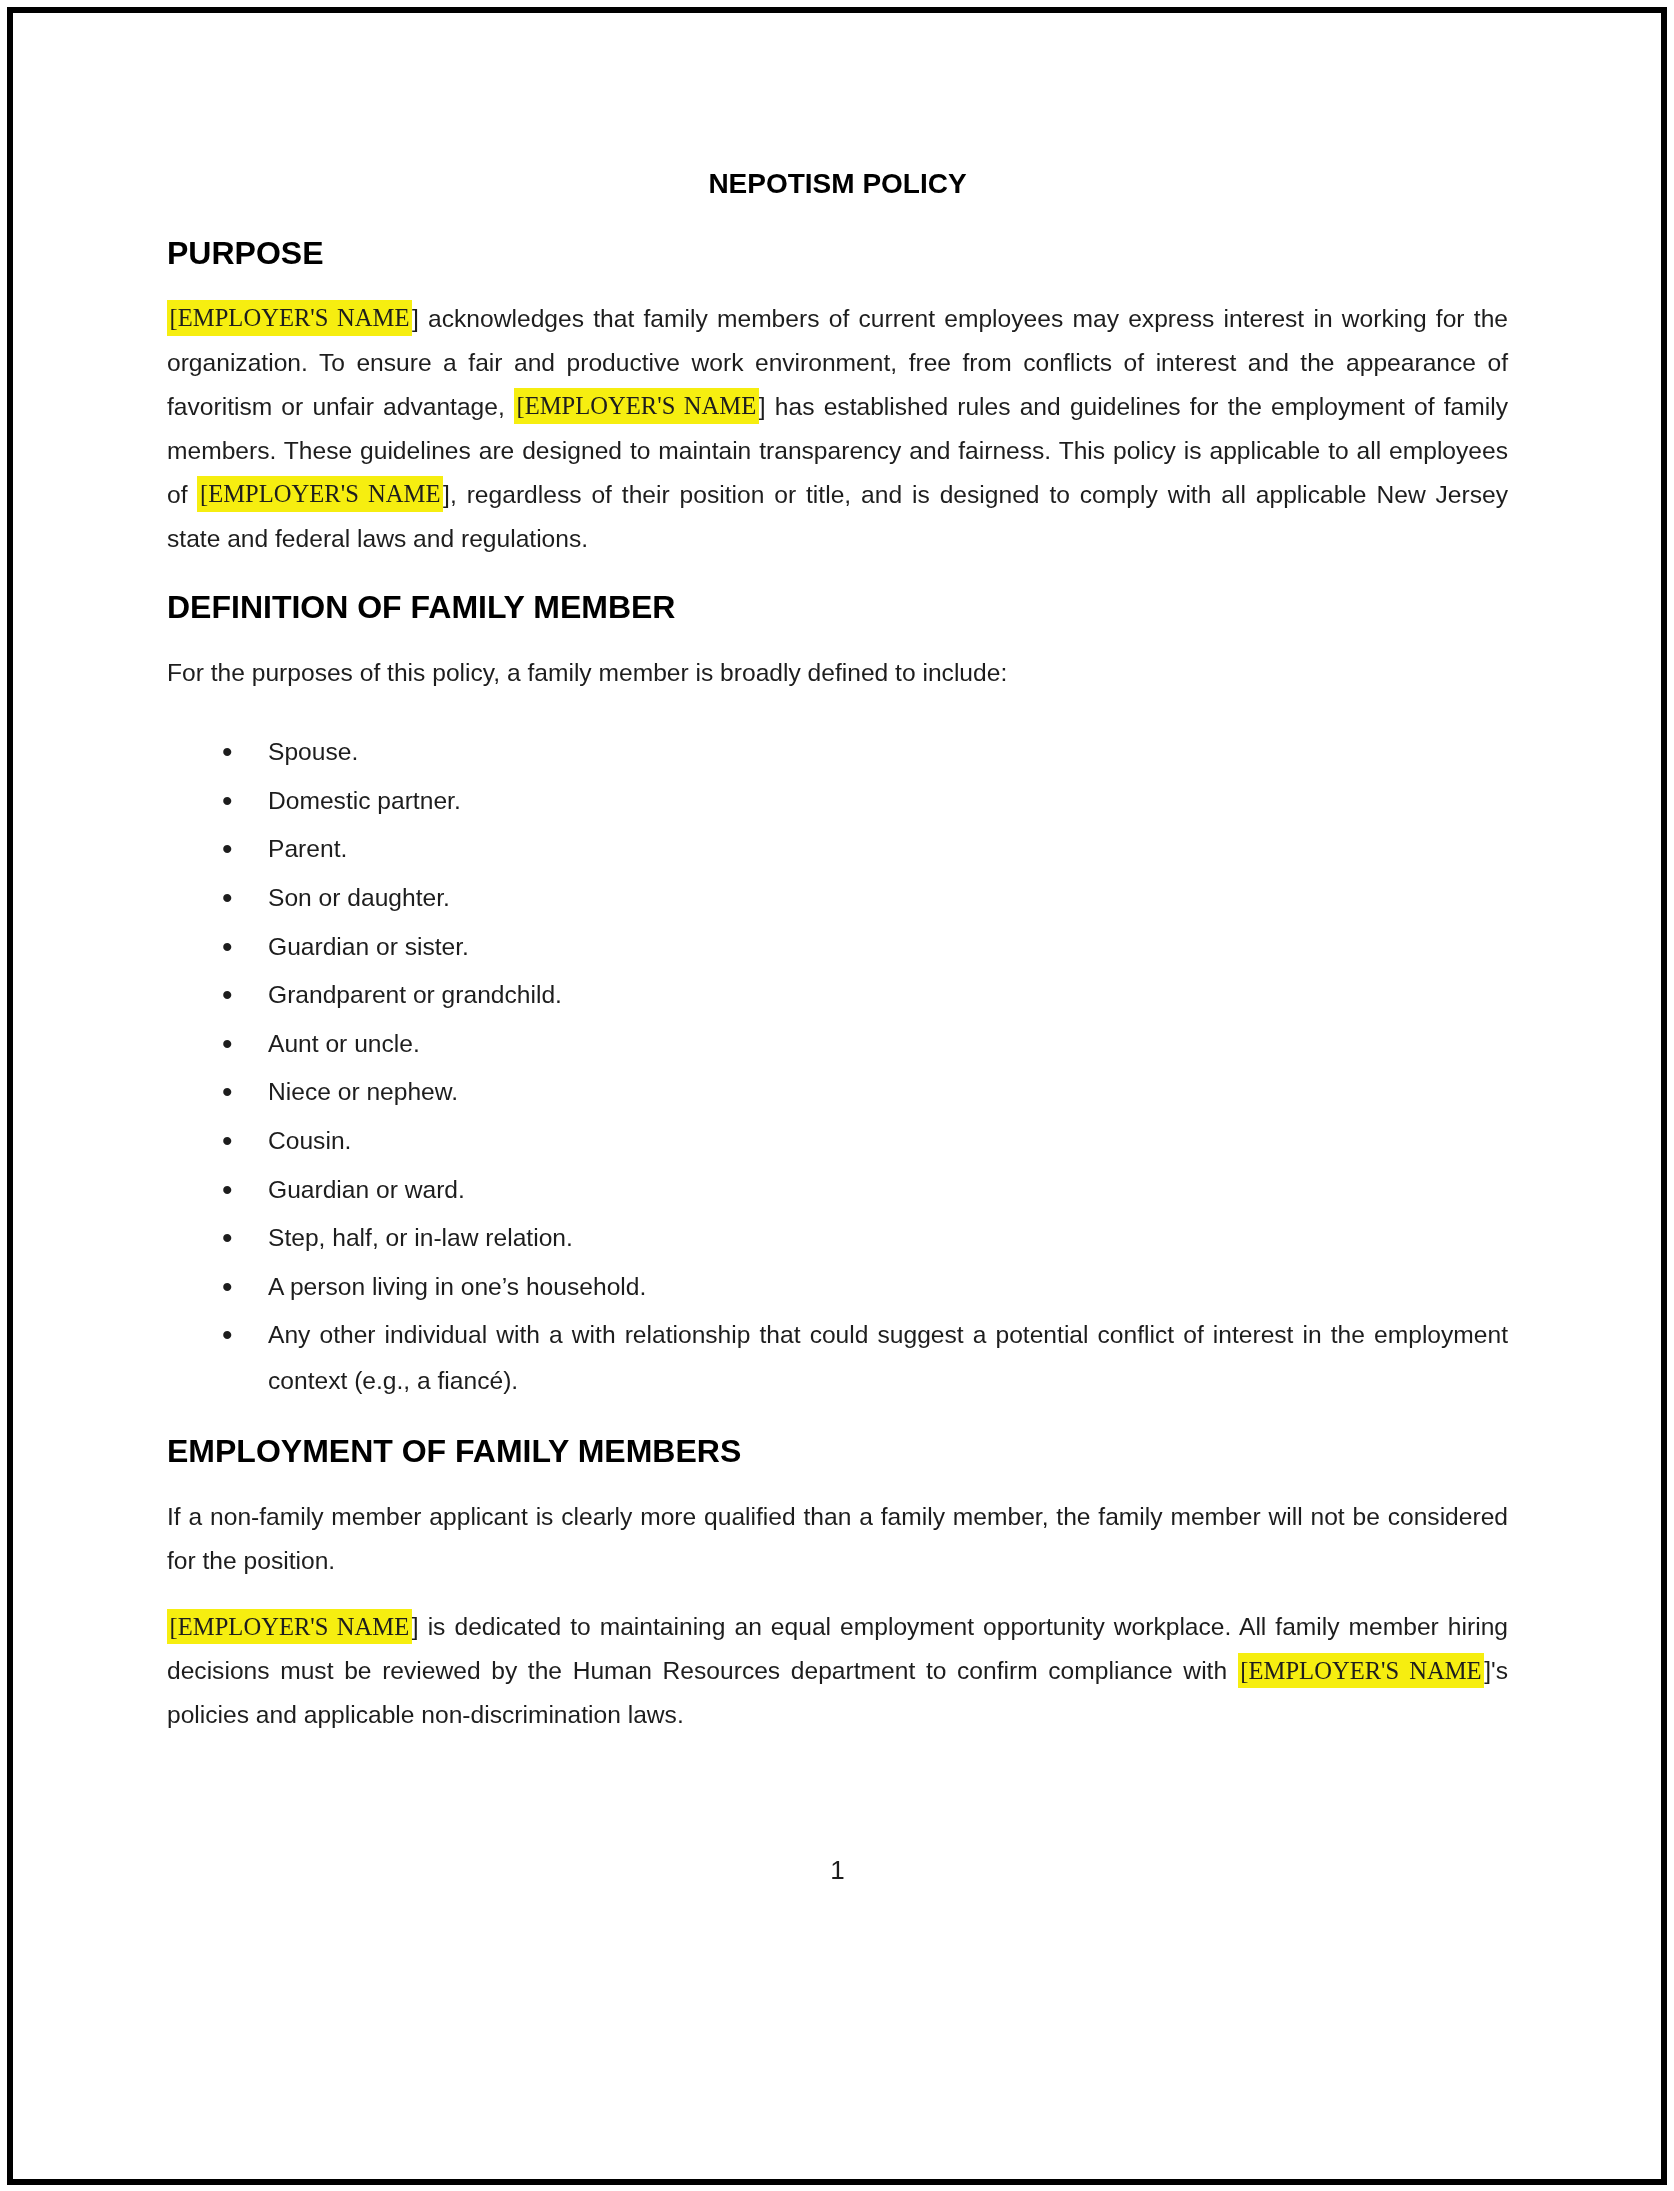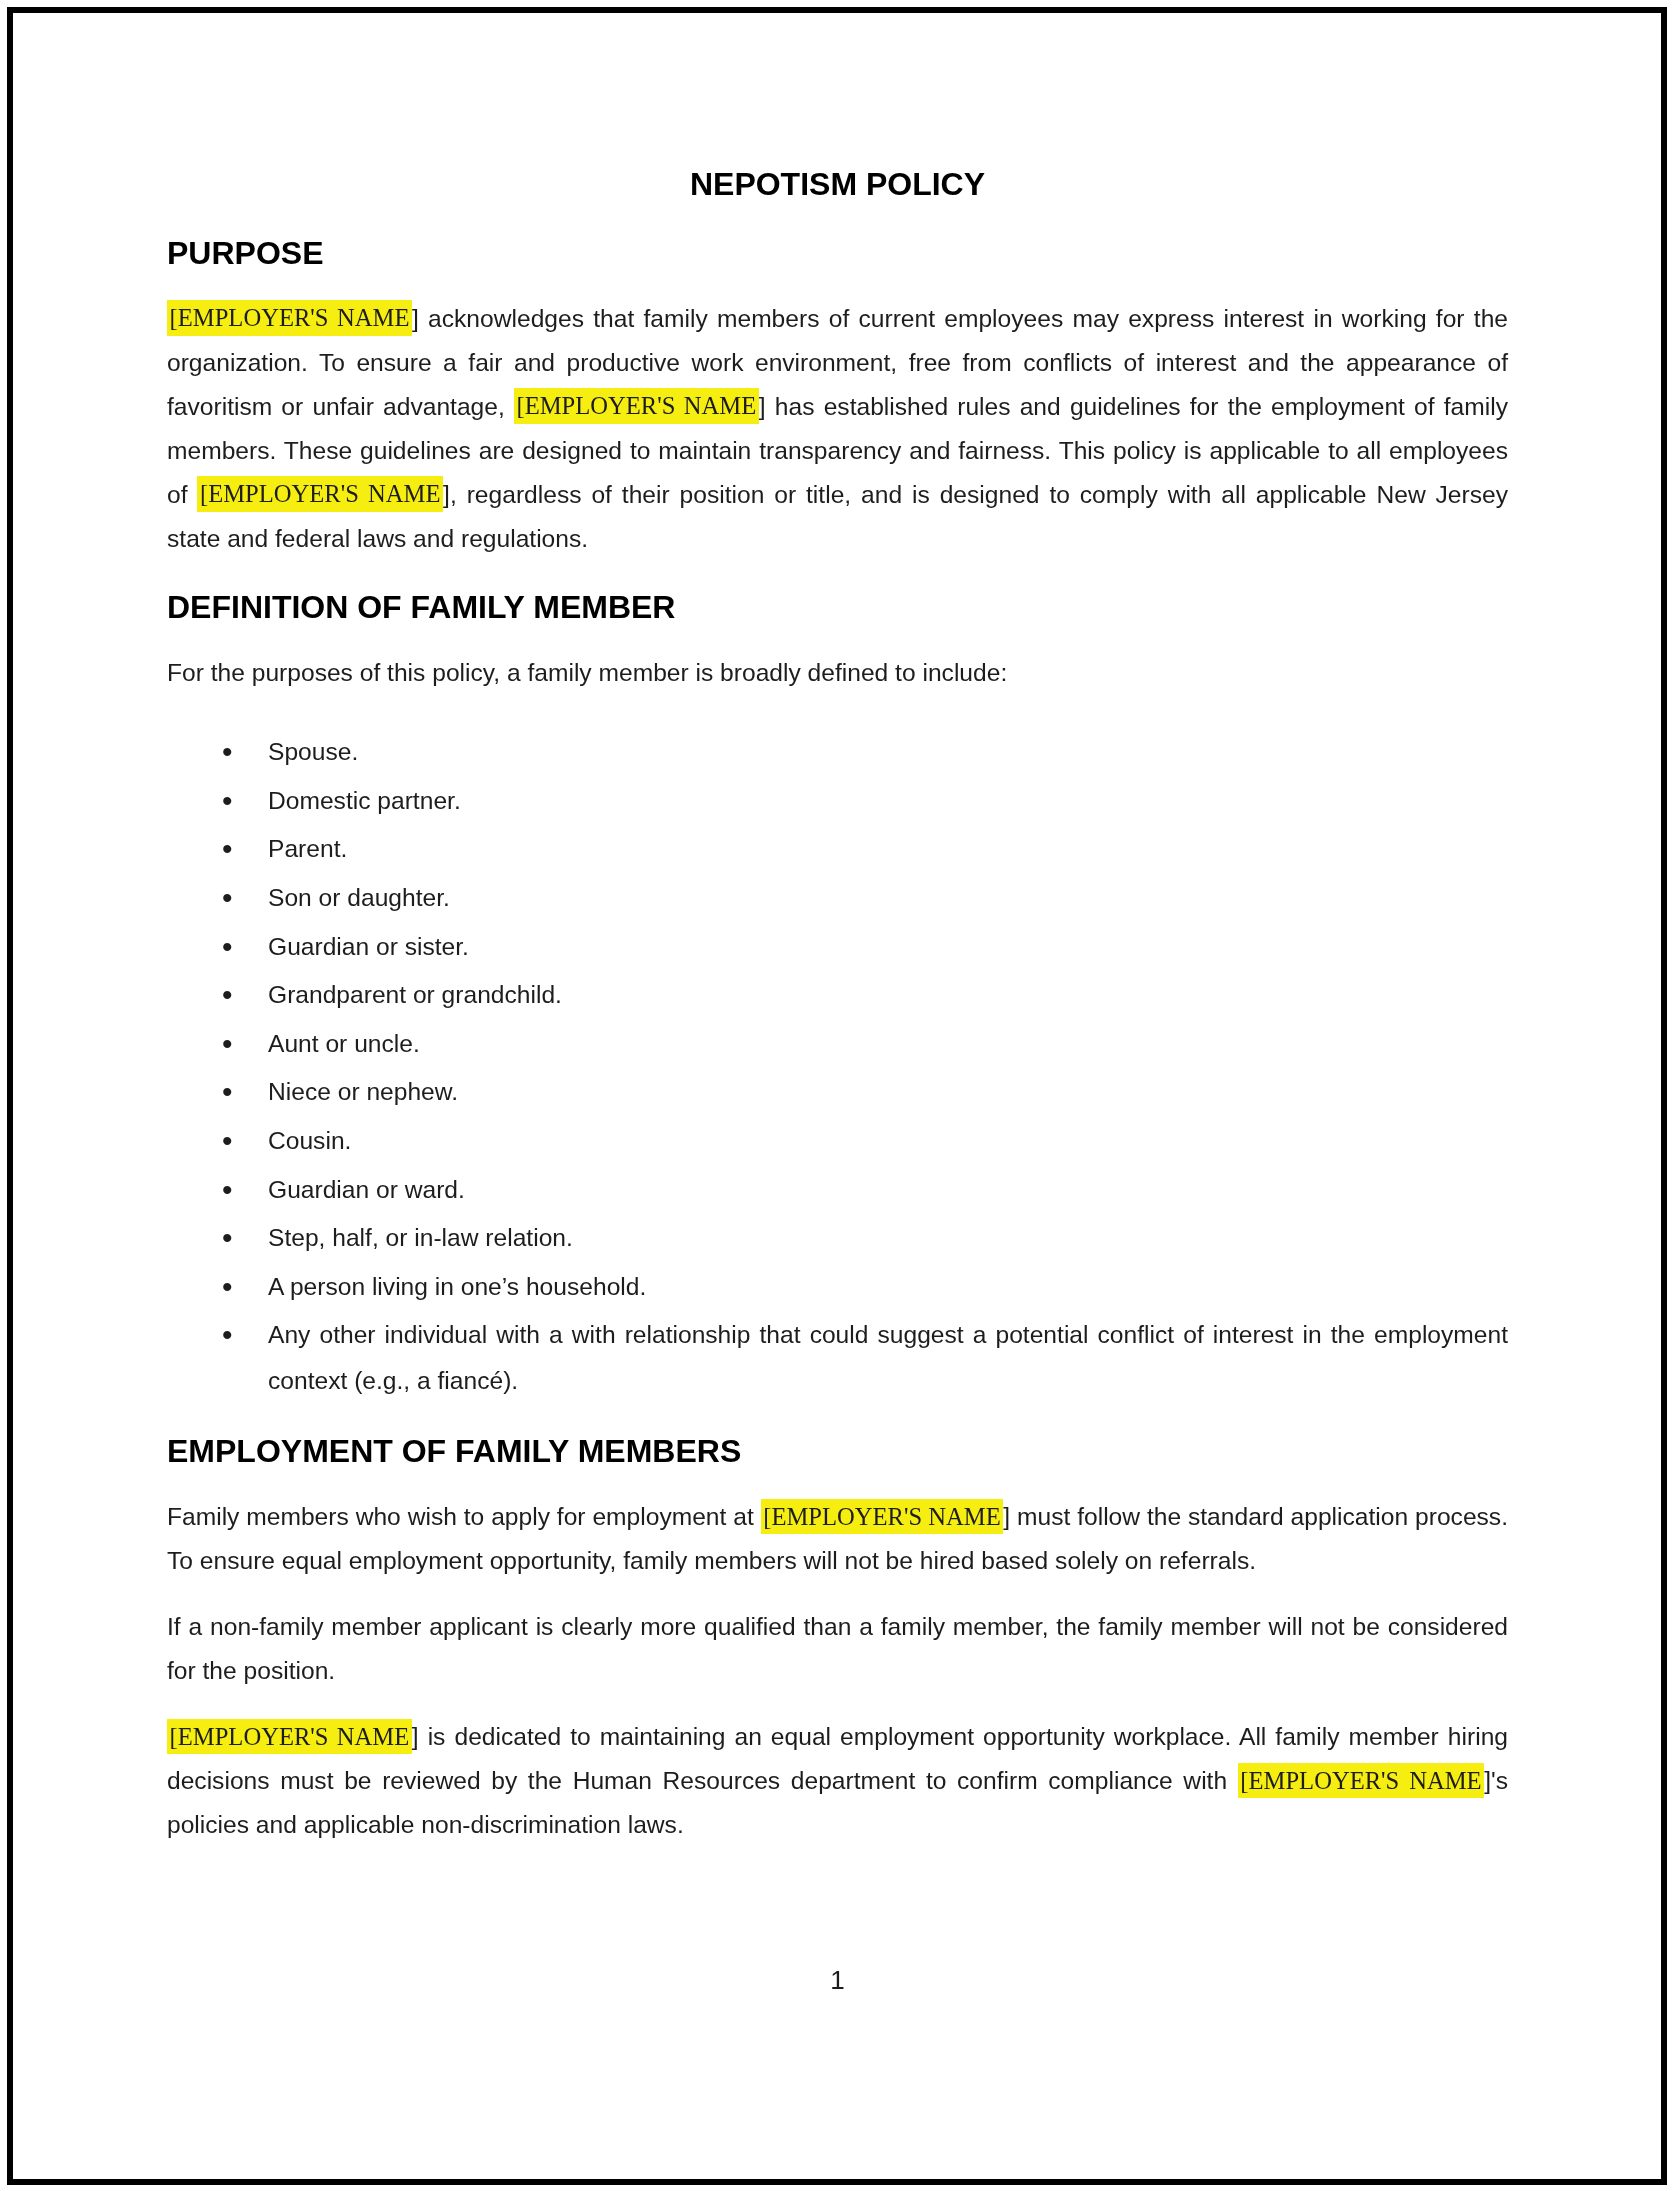--- a/index.html
+++ b/index.html
@@ -18,21 +18,21 @@
   }
   .doc{
     position:absolute; left:167px; top:0;
     width:1341px;
     padding-top:162px;
     font-size:24.6px; line-height:44px;
   }
   .doc-title{
     margin:0;
     text-align:center;
-    font-size:32px; font-weight:700; color:#000;
+    font-size:28px; font-weight:700; color:#000;
     line-height:44px;
   }
   .section-heading{
     margin:24.6px 0 22px 0;
     font-size:32px; font-weight:700; color:#000;
     line-height:44px;
     text-align:left;
   }
   .para{
     margin:22px 0;
@@ -97,21 +97,20 @@
     <li>Niece or nephew.</li>
     <li>Cousin.</li>
     <li>Guardian or ward.</li>
     <li>Step, half, or in-law relation.</li>
     <li>A person living in one’s household.</li>
     <li>Any other individual with a with relationship that could suggest a potential conflict of interest in the employment context (e.g., a fiancé).</li>
   </ul>
 
   <h2 class="section-heading">EMPLOYMENT OF FAMILY MEMBERS</h2>
 
-  <p class="para"><span>Family members who wish to apply for employment at </span><span class="hl">[EMPLOYER'S NAME</span><span>] must follow the standard application process. To ensure equal employment opportunity, family members will not be hired based solely on referrals.</span></p>
 
   <p class="para"><span>If a non-family member applicant is clearly more qualified than a family member, the family member will not be considered for the position.</span></p>
 
   <p class="para"><span class="hl">[EMPLOYER'S NAME</span><span>] is dedicated to maintaining an equal employment opportunity workplace. All family member hiring decisions must be reviewed by the Human Resources department to confirm compliance with </span><span class="hl">[EMPLOYER'S NAME</span><span>]'s policies and applicable non-discrimination laws.</span></p>
 
   <div class="page-number">1</div>
 
 </div>
 
 

